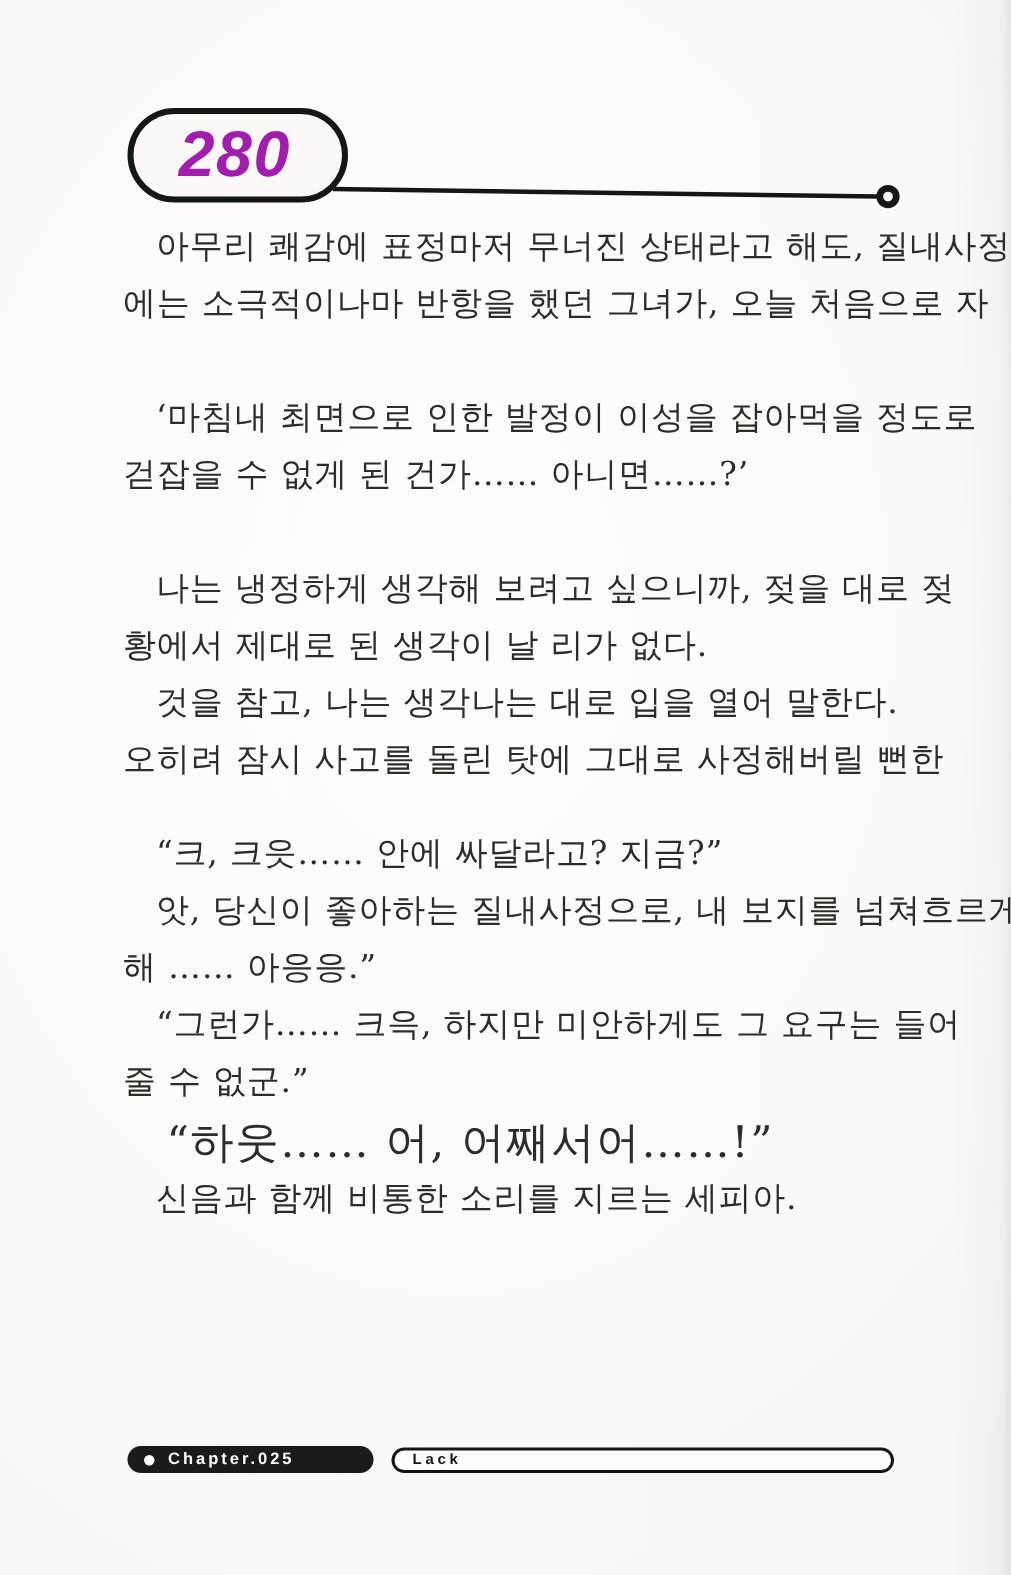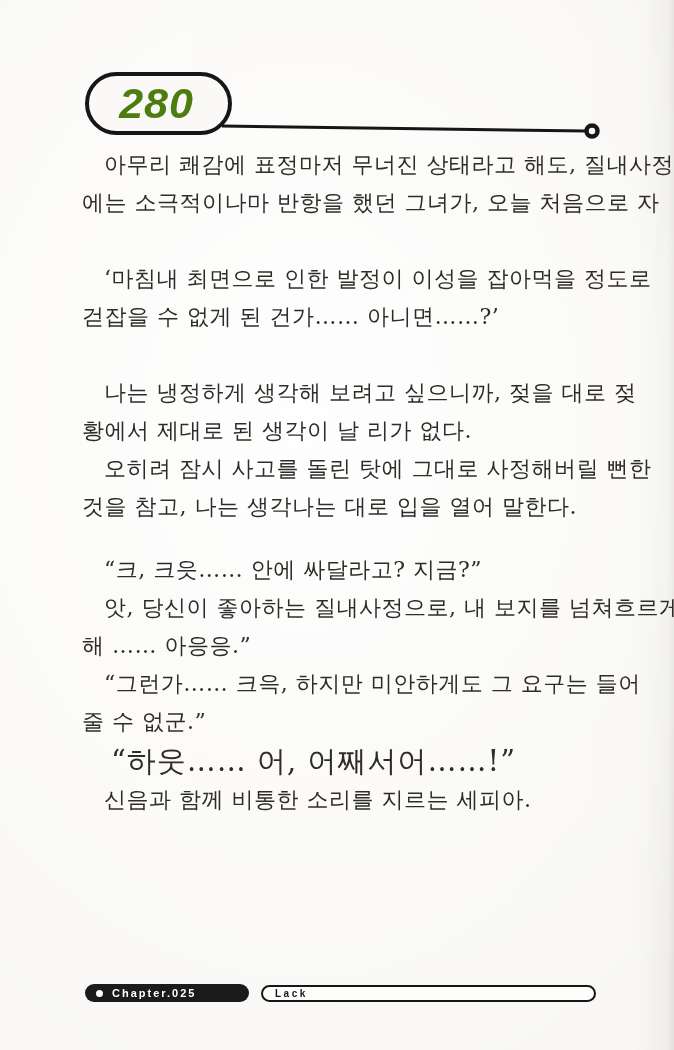--- a/index.html
+++ b/index.html
@@ -24,39 +24,39 @@
     width:147px; height:63px;
     border:4px solid #161616;
     border-radius:32px;
     background:#faf9f7;
     display:flex; align-items:center; justify-content:center;
   }
   .page-num {
     font-family:"Liberation Sans","DejaVu Sans",sans-serif;
     font-style:italic; font-weight:bold;
     font-size:43px; letter-spacing:1px;
-    color:#4d7c0f;
+    color:#a21caf;
     transform:translateX(-2px);
   }
 
   
   .text-block {
     position:absolute; left:82px; top:146px; width:530px;
     font-size:22px; line-height:38px;
     letter-spacing:0.5px;
   }
   .para { }
   .para .ln { white-space:nowrap; }
   .para .ln:first-child { text-indent:1em; }
   .gap    { margin-top:38px; }
   .gap-sm { margin-top:25px; }
   .big { font-size:29px; line-height:40px; letter-spacing:1px; }
 
   
-  .footer { position:absolute; left:0; top:982px; width:646px; height:24px; }
+  .footer { position:absolute; left:0; top:962px; width:646px; height:24px; }
   .chapter-pill {
     position:absolute; left:85px; top:2px;
     width:164px; height:18px;
     background:#1b1b1b;
     border-radius:10px;
     display:flex; align-items:center;
   }
   .chapter-dot {
     width:7px; height:7px; border-radius:50%;
     background:#ffffff; margin-left:11px; flex:0 0 auto;
@@ -105,22 +105,22 @@
       <div class="ln">‘마침내 최면으로 인한 발정이 이성을 잡아먹을 정도로</div>
       <div class="ln">걷잡을 수 없게 된 건가…… 아니면……?’</div>
     </div>
 
     <div class="para gap">
       <div class="ln">나는 냉정하게 생각해 보려고 싶으니까, 젖을 대로 젖</div>
       <div class="ln">황에서 제대로 된 생각이 날 리가 없다.</div>
     </div>
 
     <div class="para">
+      <div class="ln">것을 참고, 나는 생각나는 대로 입을 열어 말한다.</div>
       <div class="ln">오히려 잠시 사고를 돌린 탓에 그대로 사정해버릴 뻔한</div>
-      <div class="ln">것을 참고, 나는 생각나는 대로 입을 열어 말한다.</div>
     </div>
 
     <div class="para gap-sm">
       <div class="ln">“크, 크읏…… 안에 싸달라고? 지금?”</div>
     </div>
 
     <div class="para">
       <div class="ln">앗, 당신이 좋아하는 질내사정으로, 내 보지를 넘쳐흐르게</div>
       <div class="ln">해  …… 아응응.”</div>
     </div>

